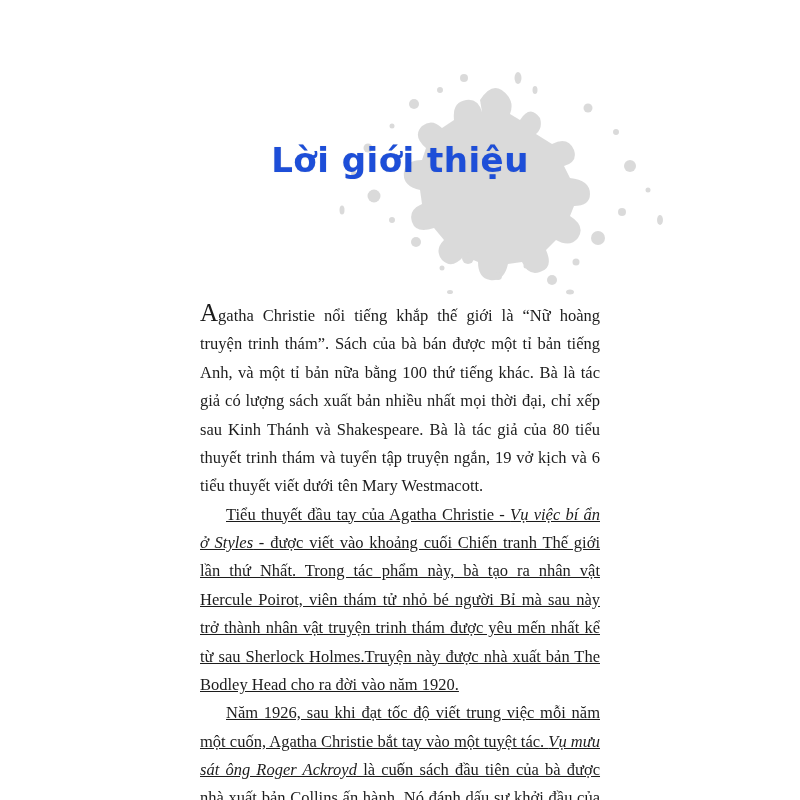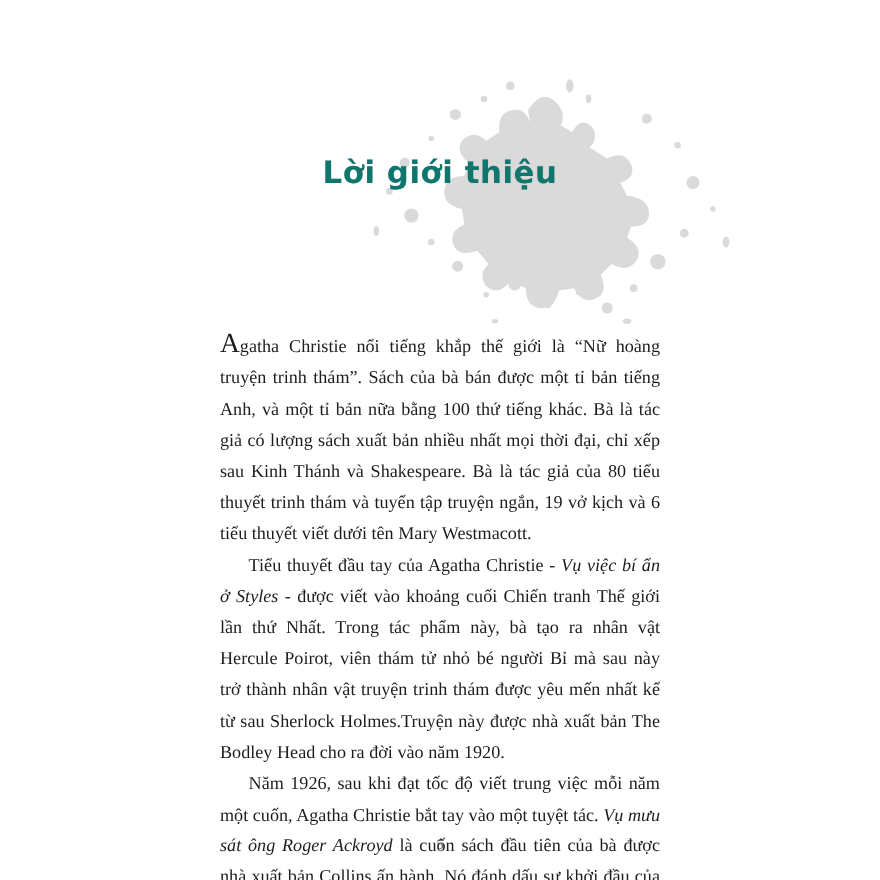--- a/index.html
+++ b/index.html
@@ -36,44 +36,45 @@
   .heading-wrap {
     position: absolute;
     left: 0;
     top: 140px;
     width: 800px;
     text-align: center;
   }
   .heading {
     display: inline-block;
     font-family: "DejaVu Sans", sans-serif;
-    font-size: 28px;
+    font-size: 34px;
     font-weight: 600;
     letter-spacing: 0.5px;
-    color: #0f766e;
+    color: #1d4ed8;
     text-shadow: 0 0 1px rgba(80,80,80,0.25);
   }
 
   
   .body-col {
     position: absolute;
     left: 200px;
     top: 300px;
     width: 400px;
   }
   .para {
     margin: 0;
     font-size: 16.5px;
     line-height: 1.72;
     text-align: justify;
     color: #1c1c1c;
     -webkit-font-smoothing: antialiased;
   }
   .para + .para {
     text-indent: 26px;
+    text-decoration: underline;
   }
   .para i, .para em {
     font-style: italic;
   }
 
   
   .dropcap {
     font-size: 25px;
     line-height: 1;
     font-family: "Liberation Serif", serif;

